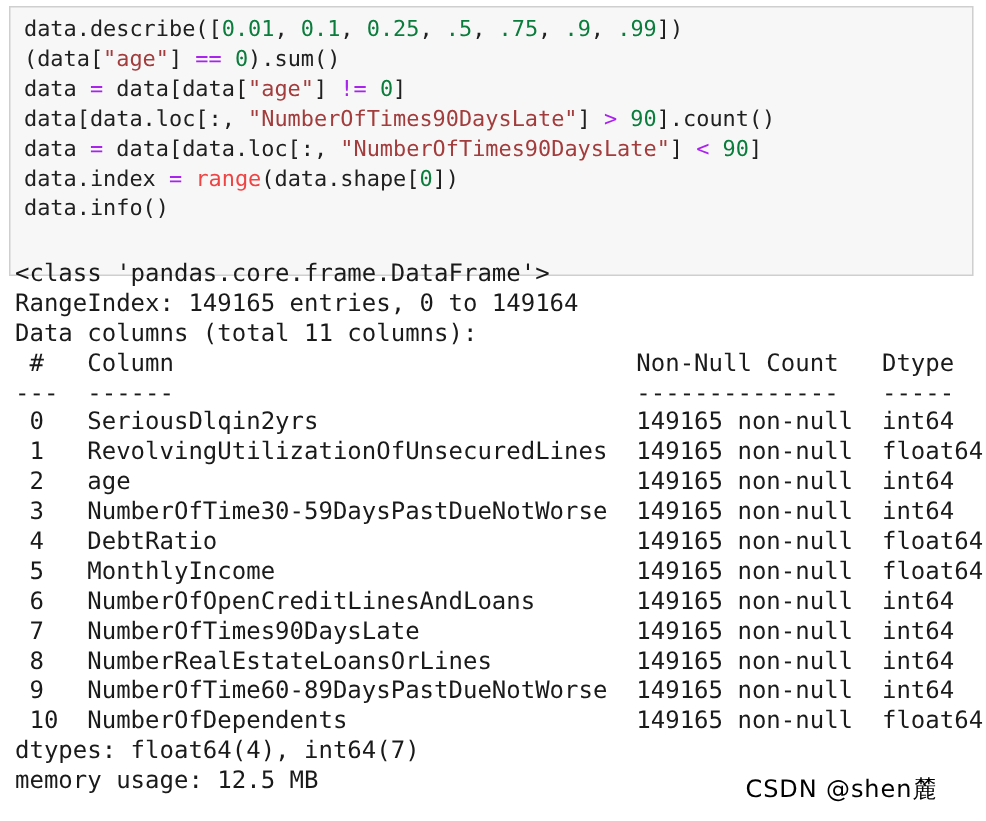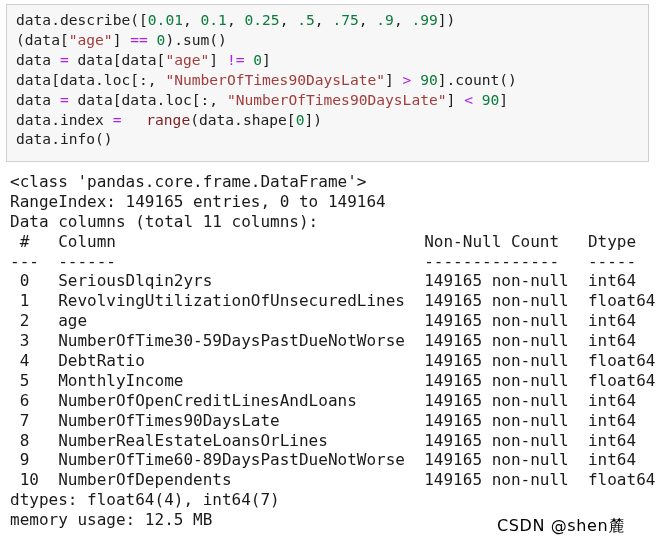--- a/index.html
+++ b/index.html
@@ -14,21 +14,21 @@
     overflow: hidden;
     font-family: "DejaVu Sans Mono", "Liberation Mono", monospace;
   }
 
   
   #code-cell {
     position: absolute;
     left: 6px;
     top: 4px;
     width: 643px;
-    height: 158px;
+    height: 180px;
     background: #f7f7f7;
     border: 1px solid #cfcfcf;
     box-sizing: border-box;
     overflow: hidden;
   }
   #code-lines {
     position: absolute;
     left: 9px;
     top: 5px;
     font-size: 14.6px;
@@ -37,21 +37,21 @@
     white-space: pre;
     color: #202020;
   }
   .cl { white-space: pre; }
 
   
   .t-plain  { color: #202020; }
   .t-num    { color: #0a7c3c; }
   .t-str    { color: #a33c3c; }
   .t-op     { color: #aa22ee; }
-  .t-func   { color: #7f1d1d; margin-left: 16px; }
+  .t-func   { color: #ef4444; }
 
   
   #output-block {
     position: absolute;
     left: 10px;
     top: 172px;
     font-size: 16px;
     line-height: 19.9px;
     white-space: pre;
     color: #1a1a1a;

